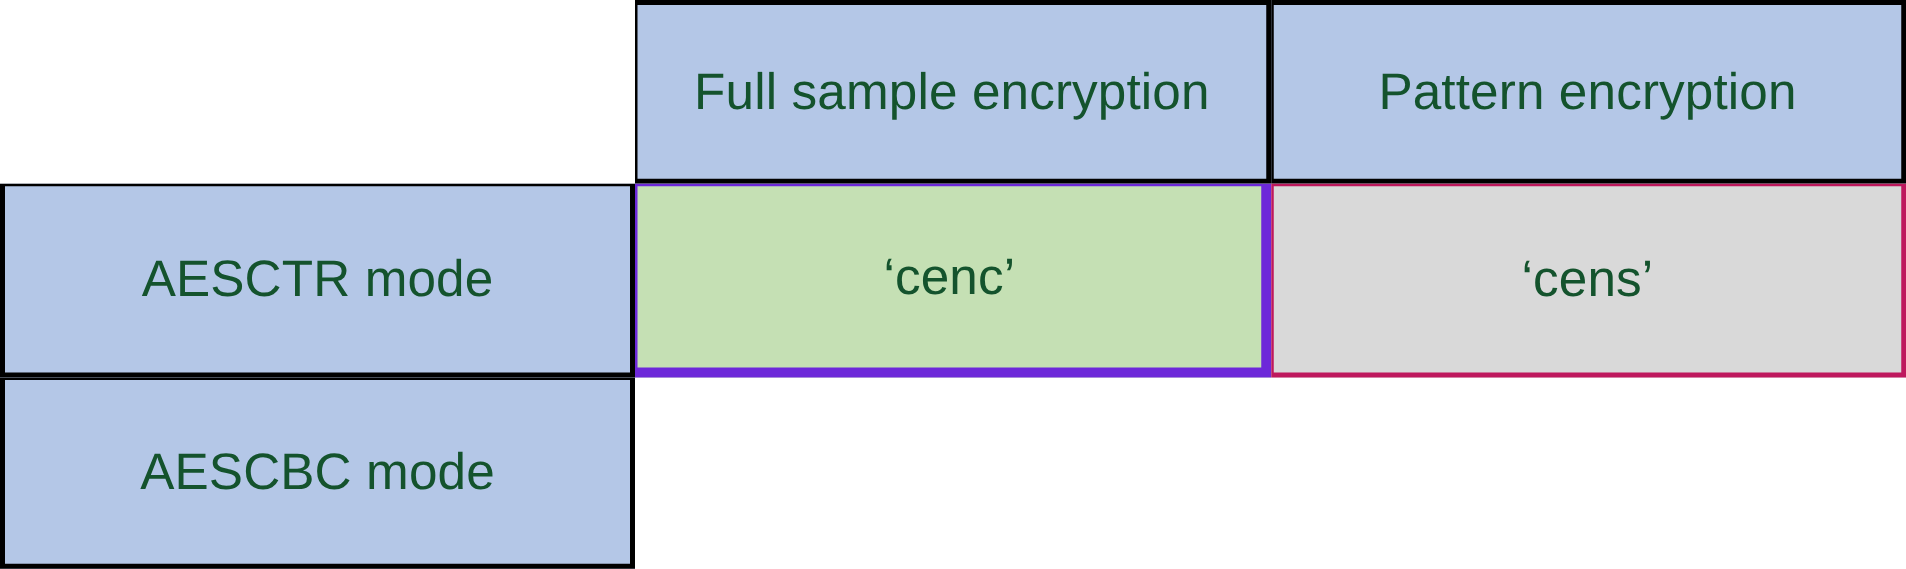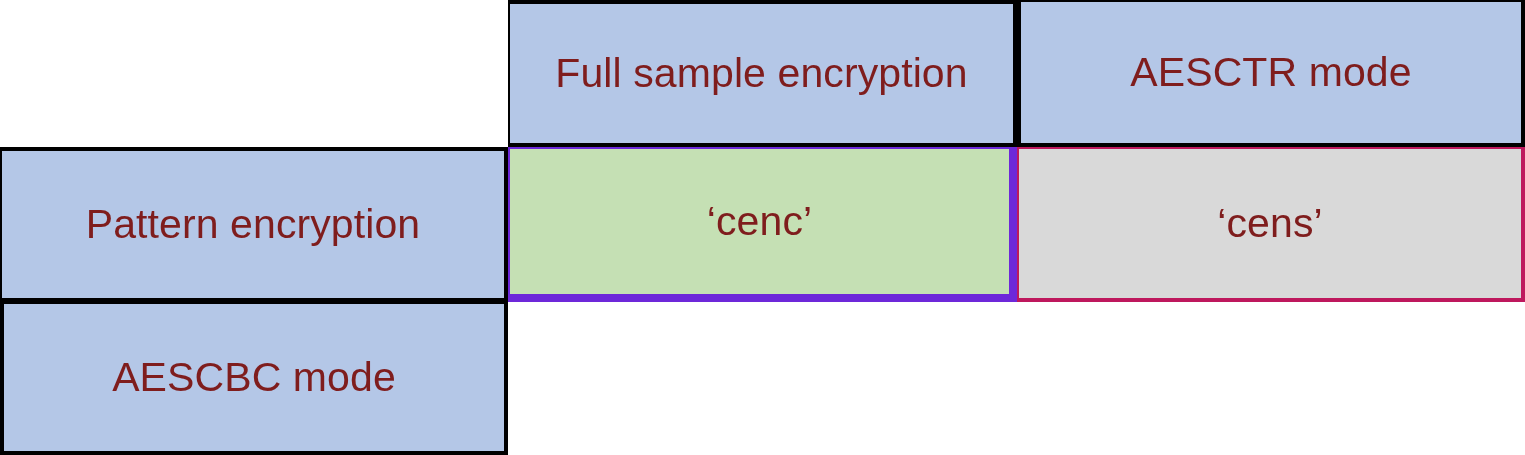--- a/index.html
+++ b/index.html
@@ -32,21 +32,21 @@
     grid-template-rows: 147px 155px 153px;
     box-sizing: border-box;
   }
 
   .cell {
     box-sizing: border-box;
     display: flex;
     align-items: center;
     justify-content: center;
     font-size: 41px;
-    color: #7f1d1d;
+    color: #14532d;
     line-height: 1.1;
     letter-spacing: 0.1px;
     overflow: hidden;
   }
 
   
   .cell.corner {
     background: #ffffff;
     border: none;
   }
@@ -87,26 +87,26 @@
 
 <div class="matrix">
   <div class="grid">
 
     <div class="cell corner c1 r1">
       <span class="cell-text"></span>
     </div>
     <div class="cell header c2 r1">
       <span class="cell-text">Full sample encryption</span>
     </div>
+    <div class="cell header c3 r1">
+      <span class="cell-text">Pattern encryption</span>
+    </div>
+
     <div class="cell rowhead c1 r2">
       <span class="cell-text">AESCTR mode</span>
-    </div>
-
-    <div class="cell header c3 r1">
-      <span class="cell-text">Pattern encryption</span>
     </div>
     <div class="cell val-green c2 r2">
       <span class="cell-text">‘cenc’</span>
     </div>
     <div class="cell val-grey c3 r2">
       <span class="cell-text">‘cens’</span>
     </div>
 
     <div class="cell rowhead c1 r3">
       <span class="cell-text">AESCBC mode</span>

